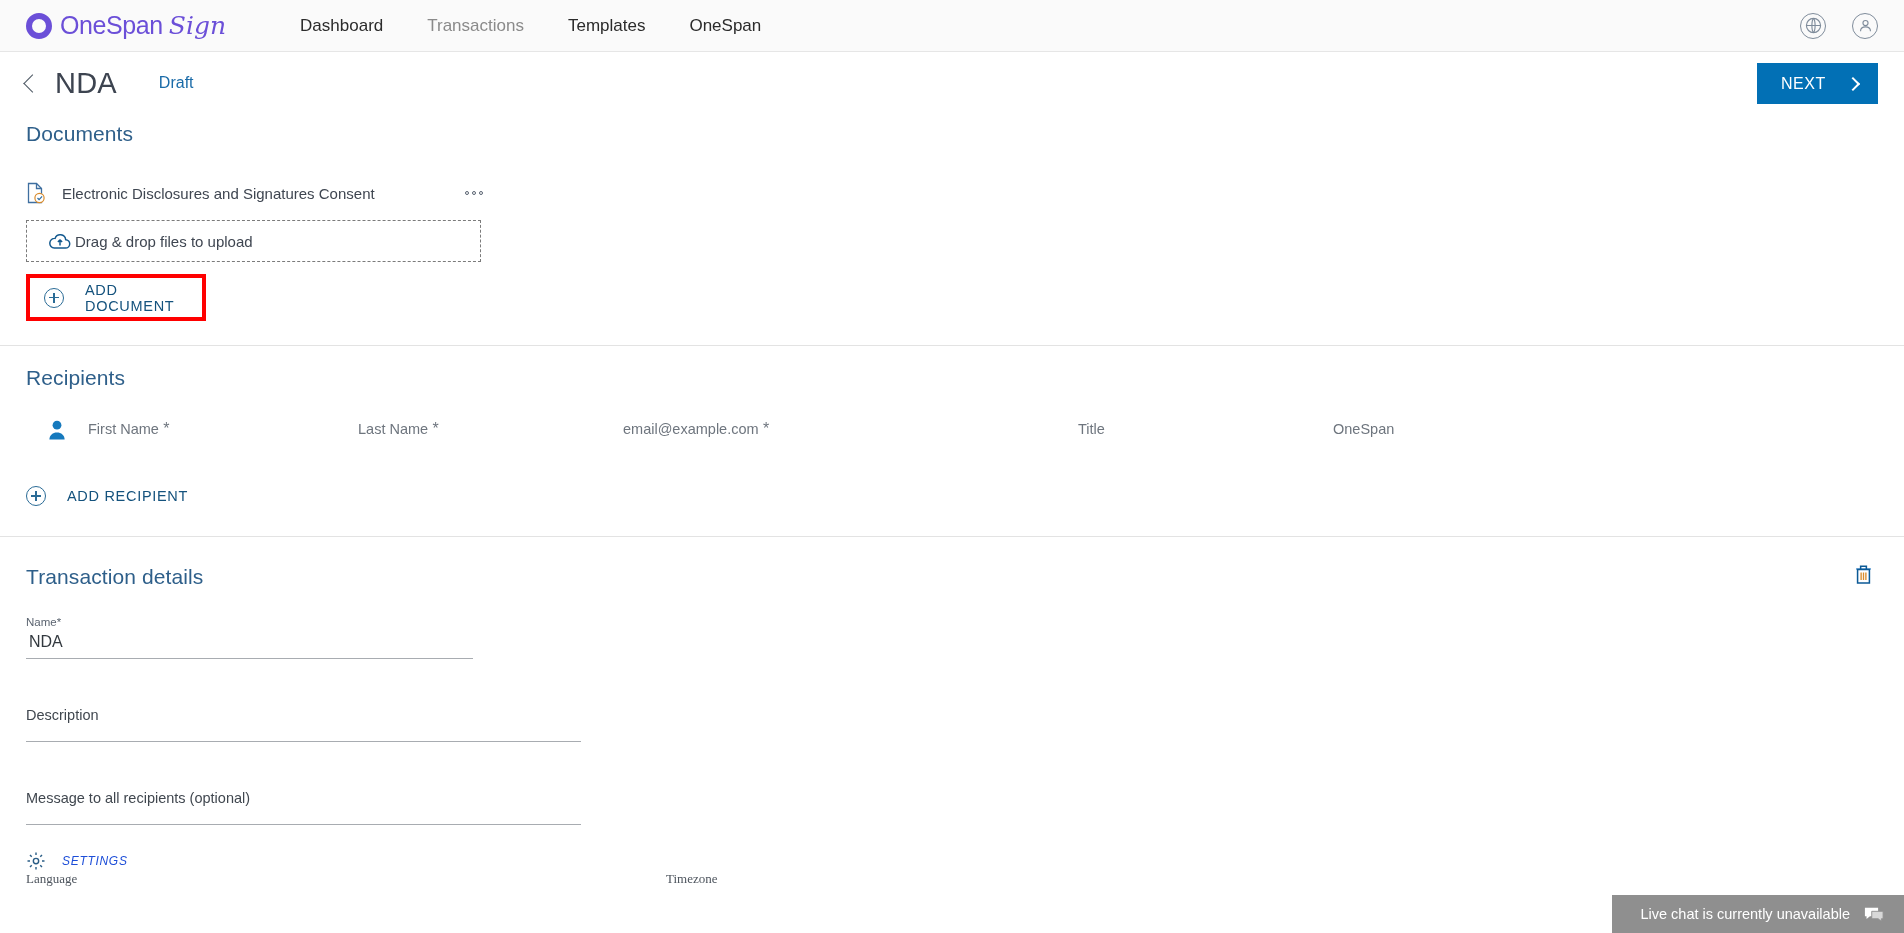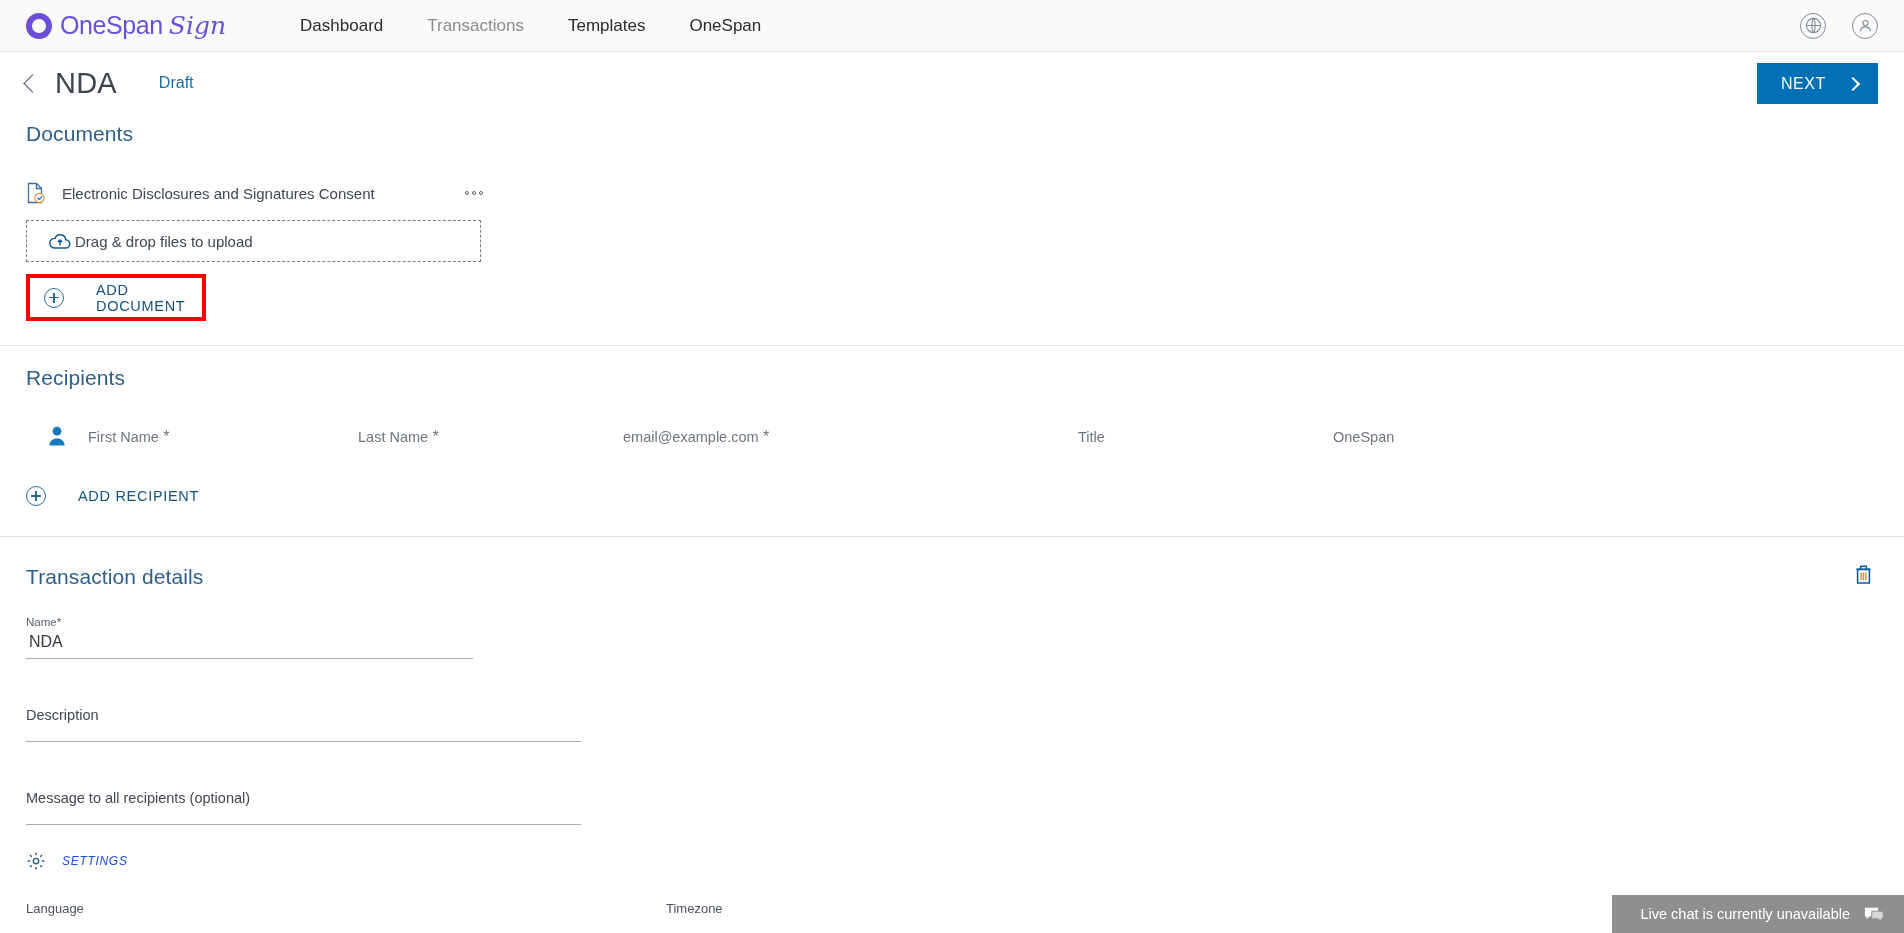--- a/index.html
+++ b/index.html
@@ -197,21 +197,21 @@
     border: 4px solid #ff0000;
     width: 180px;
     height: 47px;
     display: flex;
     align-items: center;
     padding-left: 14px;
   }
   .link-btn {
     display: flex;
     align-items: center;
-    gap: 32px;
+    gap: 21px;
     cursor: pointer;
     color: #14527d;
     font-size: 14.5px;
     letter-spacing: 0.7px;
   }
   .plus-circle {
     width: 20px; height: 20px;
     border-radius: 50%;
     border: 1.4px solid #2a6b96;
     position: relative;
@@ -221,21 +221,21 @@
     content: "";
     position: absolute;
     background: #2a6b96;
   }
   .plus-circle::before { left: 4px; right: 4px; top: 8.3px; height: 1.4px; }
   .plus-circle::after  { top: 4px; bottom: 4px; left: 8.3px; width: 1.4px; }
 
   
   .recipient-row {
     display: flex;
-    align-items: center;
+    align-items: flex-start;
     margin-top: 30px;
     height: 34px;
     padding-left: 22px;
   }
   .person-icon { flex: none; margin-right: 22px; margin-bottom: 2px; }
   .field-placeholder {
     font-size: 14.5px;
     color: #6e757e;
     cursor: text;
     white-space: nowrap;
@@ -282,21 +282,21 @@
     cursor: pointer;
   }
   .settings-label {
     font-size: 12px;
     color: #1d4ed8;
     letter-spacing: 0.7px;
     font-style: italic;
   }
   .settings-fields {
     display: flex;
-    margin-top: 30px;
+    font-family: Liberation Serif, serif;
   }
   .settings-fields .sf { font-size: 13px; color: #4d545d; }
   .sf-lang { width: 640px; }
 
   
   .livechat {
     position: absolute;
     right: 0;
     bottom: 0;
     background: #8f8f8f;

